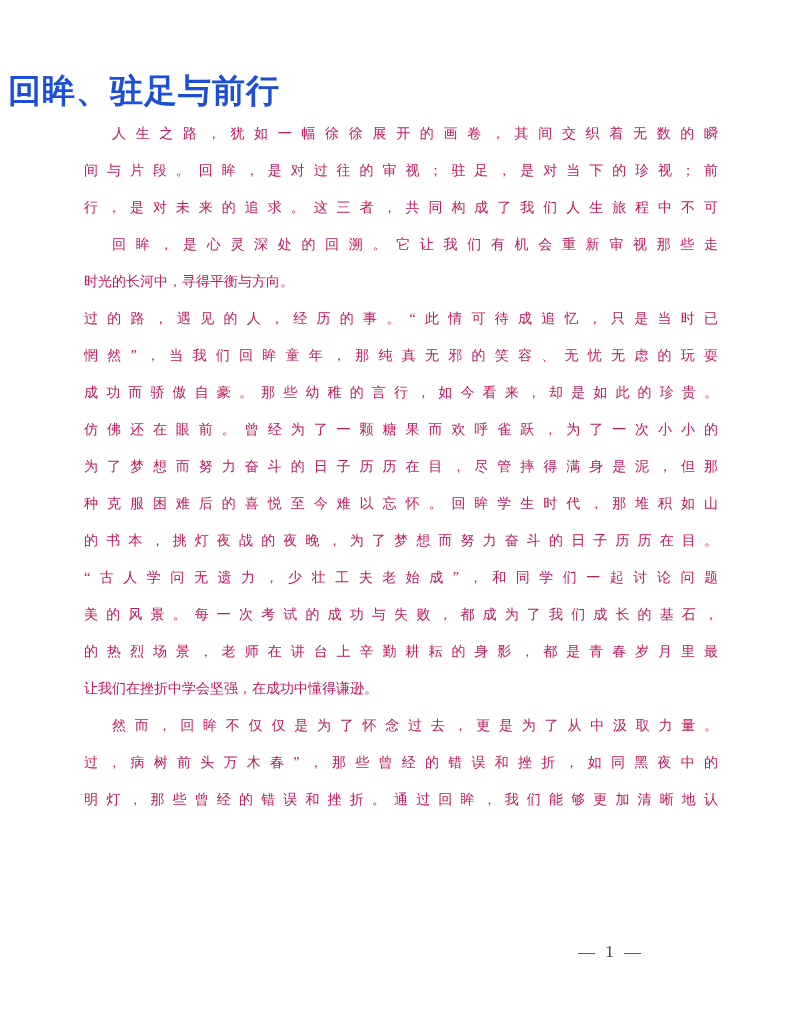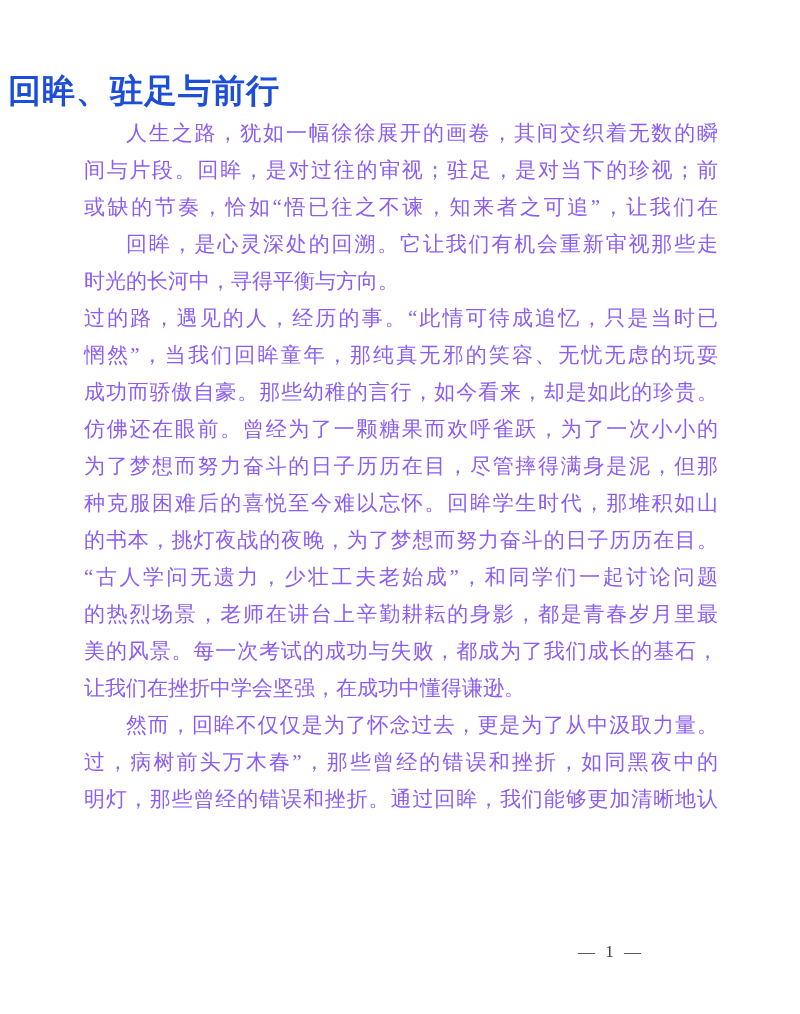--- a/index.html
+++ b/index.html
@@ -28,23 +28,23 @@
     color: #1d4ed8;
     letter-spacing: 1px;
   }
   .essay-body {
     position: absolute;
     top: 115px;
     left: 84px;
     width: 634px;
   }
   .line {
-    font-size: 21px;
+    font-size: 14px;
     line-height: 37px;
-    color: #8b5cf6;
+    color: #be185d;
     text-align: justify;
     text-align-last: justify;
   }
   .line.indent {
     text-indent: 2em;
   }
   .line.end {
     text-align-last: left;
   }
   .page-number {
@@ -61,33 +61,33 @@
 </head>
 <body>
 
 <div class="page">
 
   <h1 class="essay-title">回眸、驻足与前行</h1>
 
   <div class="essay-body">
     <div class="line indent">人生之路，犹如一幅徐徐展开的画卷，其间交织着无数的瞬</div>
     <div class="line">间与片段。回眸，是对过往的审视；驻足，是对当下的珍视；前</div>
-    <div class="line">或缺的节奏，恰如“悟已往之不谏，知来者之可追”，让我们在</div>
+    <div class="line">行，是对未来的追求。这三者，共同构成了我们人生旅程中不可</div>
     <div class="line indent">回眸，是心灵深处的回溯。它让我们有机会重新审视那些走</div>
     <div class="line end">时光的长河中，寻得平衡与方向。</div>
     <div class="line">过的路，遇见的人，经历的事。“此情可待成追忆，只是当时已</div>
     <div class="line">惘然”，当我们回眸童年，那纯真无邪的笑容、无忧无虑的玩耍</div>
     <div class="line">成功而骄傲自豪。那些幼稚的言行，如今看来，却是如此的珍贵。</div>
     <div class="line">仿佛还在眼前。曾经为了一颗糖果而欢呼雀跃，为了一次小小的</div>
     <div class="line">为了梦想而努力奋斗的日子历历在目，尽管摔得满身是泥，但那</div>
     <div class="line">种克服困难后的喜悦至今难以忘怀。回眸学生时代，那堆积如山</div>
     <div class="line">的书本，挑灯夜战的夜晚，为了梦想而努力奋斗的日子历历在目。</div>
     <div class="line">“古人学问无遗力，少壮工夫老始成”，和同学们一起讨论问题</div>
+    <div class="line">美的风景。每一次考试的成功与失败，都成为了我们成长的基石，</div>
     <div class="line">的热烈场景，老师在讲台上辛勤耕耘的身影，都是青春岁月里最</div>
-    <div class="line">美的风景。每一次考试的成功与失败，都成为了我们成长的基石，</div>
     <div class="line end">让我们在挫折中学会坚强，在成功中懂得谦逊。</div>
     <div class="line indent">然而，回眸不仅仅是为了怀念过去，更是为了从中汲取力量。</div>
     <div class="line">过，病树前头万木春”，那些曾经的错误和挫折，如同黑夜中的</div>
     <div class="line">明灯，那些曾经的错误和挫折。通过回眸，我们能够更加清晰地认</div>
   </div>
 
   <div class="page-number">— 1 —</div>
 
 </div>
 

